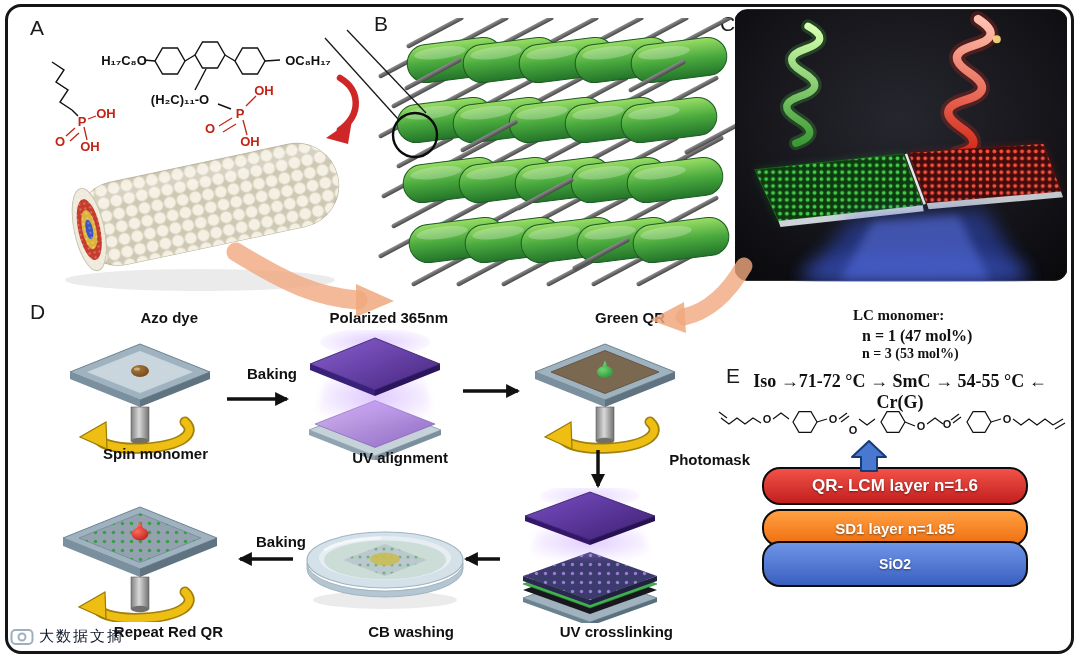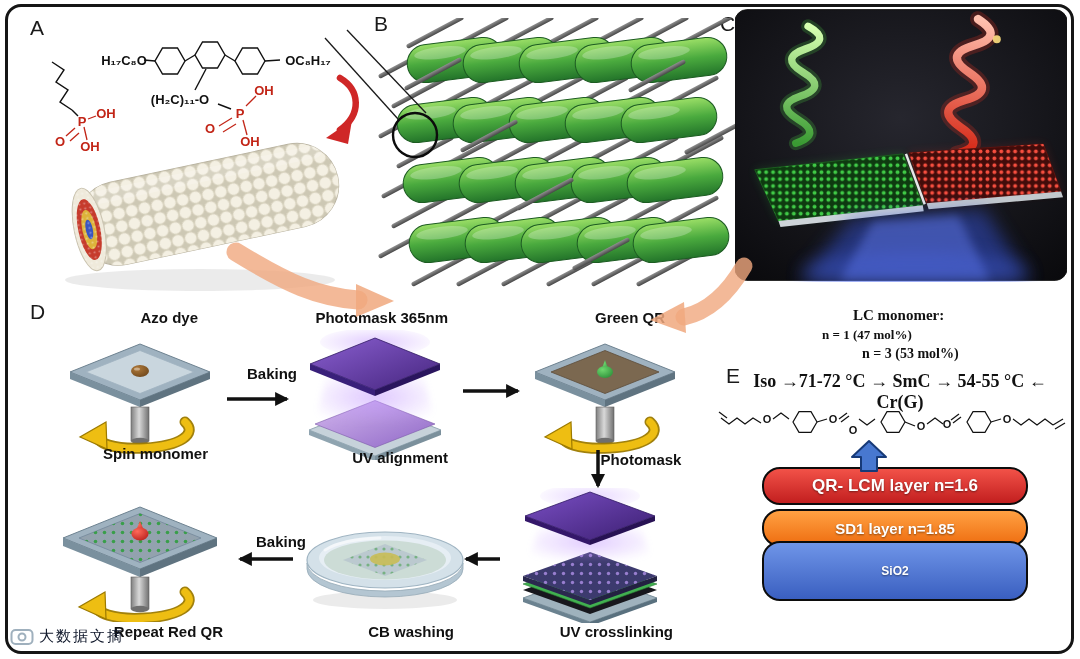--- a/index.html
+++ b/index.html
@@ -10,21 +10,21 @@
          border:3px solid #151515;border-radius:16px;background:transparent}
   .abs{position:absolute}
   .plabel{position:absolute;font-size:21px;font-weight:400;color:#1a1a1a}
   .lbl{position:absolute;font-size:15px;font-weight:bold;color:#111;text-align:right;line-height:1.1}
   .etxt{position:absolute;font-family:"Liberation Serif","DejaVu Serif",serif;font-weight:bold;color:#111}
   .layer{position:absolute;left:762px;width:266px;border:2px solid #0c0c0c;border-radius:18px;
          display:flex;align-items:center;justify-content:center;color:#fff;font-weight:bold;
          text-shadow:0 1px 2px rgba(0,0,0,.45)}
   .layer-red{top:467px;height:38px;font-size:17px;background:linear-gradient(180deg,#f25248,#c21f1f)}
   .layer-orange{top:509px;height:38px;font-size:15px;background:linear-gradient(180deg,#ffa143,#ee6d10)}
-  .layer-blue{top:541px;height:60px;font-size:12px;background:linear-gradient(180deg,#6f95e8,#3a5fc0)}
+  .layer-blue{top:541px;height:46px;font-size:14px;background:linear-gradient(180deg,#6f95e8,#3a5fc0)}
   .watermark{position:absolute;left:10px;top:627px;display:flex;gap:5px;
              color:#0f172a;font-size:15px;letter-spacing:2px}
   svg{display:block}
   svg text{font-family:"Liberation Sans","DejaVu Sans",sans-serif}
   .ctext{font-size:13px;font-weight:bold;fill:#111}
   .cred{fill:#c22517}
   .etext{font-size:11px;font-weight:bold;fill:#111}
 </style>
 </head>
 <body>
@@ -416,31 +416,31 @@
     <g>
       <path d="M 130,100 C 143,112 125,124 90,126 C 60,128 38,121 42,112" fill="none" stroke="#9c7a00" stroke-width="11" stroke-linecap="round" opacity="0.95"></path>
       <path d="M 130,100 C 143,112 125,124 90,126 C 60,128 38,121 42,112" fill="none" stroke="#eebe12" stroke-width="7.5" stroke-linecap="round"></path>
       <polygon points="50,100 24,115 51,127" fill="#eebe12" stroke="#9c7a00" stroke-width="1.2"></polygon>
     </g>
   </svg>
 
   <div class="lbl" style="left:78px;top:310px;width:120px">Azo dye</div>
   <div class="lbl" style="left:68px;top:446px;width:140px">Spin monomer</div>
   <div class="lbl" style="left:217px;top:366px;width:80px">Baking</div>
-  <div class="lbl" style="left:288px;top:310px;width:160px">Photomask 365nm</div>
+  <div class="lbl" style="left:288px;top:310px;width:160px">Polarized 365nm</div>
   <div class="lbl" style="left:288px;top:450px;width:160px">UV alignment</div>
   <div class="lbl" style="left:545px;top:310px;width:120px">Green QR</div>
-  <div class="lbl" style="left:586px;top:452px;width:110px;text-align:center">Photomask</div>
+  <div class="lbl" style="left:640px;top:452px;width:110px;text-align:right">Photomask</div>
   <div class="lbl" style="left:508px;top:624px;width:165px">UV crosslinking</div>
   <div class="lbl" style="left:314px;top:624px;width:140px">CB washing</div>
   <div class="lbl" style="left:226px;top:534px;width:80px">Baking</div>
   <div class="lbl" style="left:58px;top:624px;width:165px">Repeat Red QR</div>
 
   <div class="etxt" style="left:853px;top:307px;font-size:15px">LC monomer:</div>
-  <div class="etxt" style="left:822px;top:327px;font-size:13px">n = 1 (47 mol%)</div>
+  <div class="etxt" style="left:862px;top:327px;font-size:16px">n = 1 (47 mol%)</div>
   <div class="etxt" style="left:862px;top:346px;font-size:14px">n = 3 (53 mol%)</div>
   <div class="etxt" style="left:742px;top:371px;width:316px;text-align:center;font-size:18px">Iso →71-72 °C → SmC → 54-55 °C ← Cr(G)</div>
 
   <svg class="abs" style="left:715px;top:392px" width="355" height="62" viewBox="0 0 355 62">
     <g stroke="#111" stroke-width="1.2" fill="none">
       <line x1="4" y1="20" x2="12" y2="26"></line>
       <polyline points="6,26 14,32 22,26 30,32 38,26 46,31"></polyline>
       <polyline points="58,27 66,21 74,27"></polyline>
       <polygon points="102,30 96,40.4 84,40.4 78,30 84,19.6 96,19.6"></polygon>
       <line x1="102" y1="30" x2="112" y2="27"></line>

